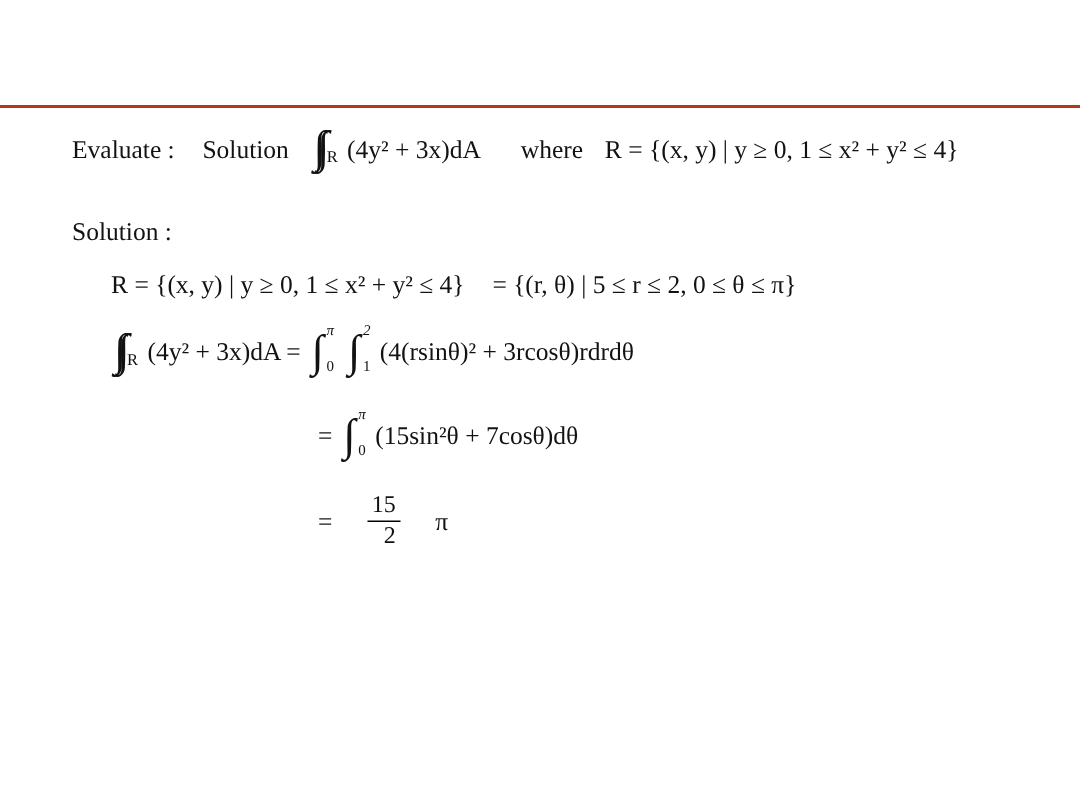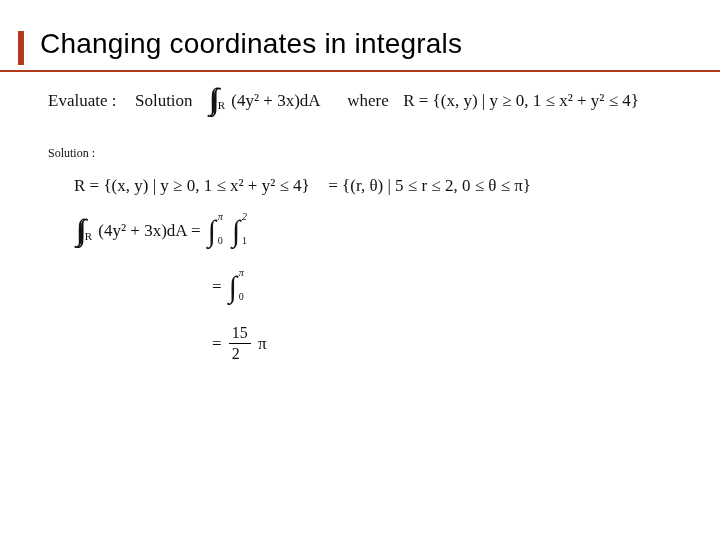--- a/index.html
+++ b/index.html
@@ -83,48 +83,44 @@
     margin: 0 1px 0 3px;
   }
   .defint .sym { position:absolute; left:0; top:2px; font-size:30px; line-height:30px; }
   .defint .up  { position:absolute; left:10px; top:-2px;  font-size:10px; font-style: italic; }
   .defint .lo  { position:absolute; left:10px; top:22px;  font-size:10px; }
 
   
   .frac {
     display: inline-block;
     vertical-align: middle;
-    text-align: left;
-    margin: 0 3px;
+    text-align: right;
+    margin: 0 19px;
   }
   .frac .num, .frac .den { display:block; padding: 0 3px; font-size: 16px; line-height: 18px; }
   .frac .bar { display:block; height:1px; background:#000; margin: 1px 0; }
 
-  .solution-label { font-size: 12px; margin-top: 34px; margin-bottom: 14px; }
+  .solution-label { font-size: 17px; margin-top: 34px; margin-bottom: 14px; }
 
   .eqrow { margin-top: 10px; }
   .eq-align {
     display: inline-block;
     vertical-align: middle;
   }
   .indent-eq { padding-left: 164px; } 
 
   .pad-top-1 { margin-top: 20px; }
   .pad-top-2 { margin-top: 22px; }
   .pad-top-3 { margin-top: 20px; }
 </style>
 </head>
 <body>
 
 <div class="slide">
 
-  <div class="title-wrap">
-    <div class="title-accent"></div>
-    <div class="title-text">Changing coordinates in integrals</div>
-  </div>
   <div class="rule"></div>
 
   <div class="body">
 
     <div class="row">
       <span class="seg">Evaluate :</span>
       <span class="mspace"></span>
       <span class="seg">Solution</span>
       <span class="mspace-s"></span>
       <span class="iint">
@@ -155,29 +151,31 @@
       <span class="defint">
         <span class="sym">∫</span>
         <span class="up">π</span>
         <span class="lo">0</span>
       </span>
       <span class="defint">
         <span class="sym">∫</span>
         <span class="up">2</span>
         <span class="lo">1</span>
       </span>
+      <span class="seg">(4(rsinθ)² + 3rcosθ)rdrdθ</span>
     </div>
 
     <div class="row eqrow pad-top-2 indent-eq">
       <span class="eq-align">=</span>
       <span class="defint">
         <span class="sym">∫</span>
         <span class="up">π</span>
         <span class="lo">0</span>
       </span>
+      <span class="seg">(15sin²θ + 7cosθ)dθ</span>
     </div>
 
     <div class="row eqrow pad-top-3 indent-eq">
       <span class="eq-align">=</span>
       <span class="frac">
         <span class="num">15</span>
         <span class="bar"></span>
         <span class="den">2</span>
       </span>
       <span class="seg">π</span>

